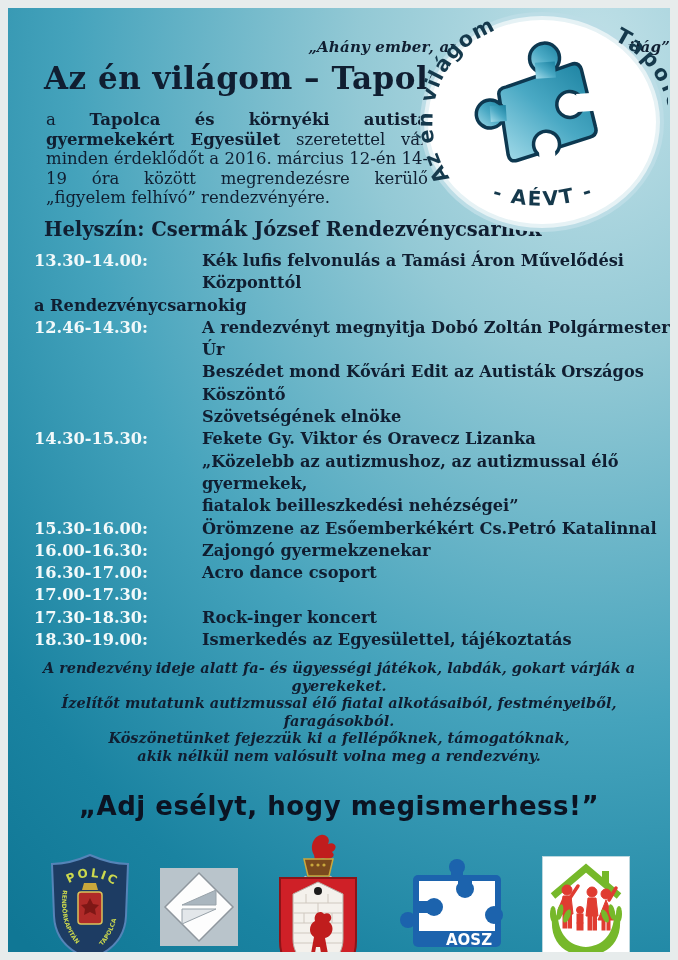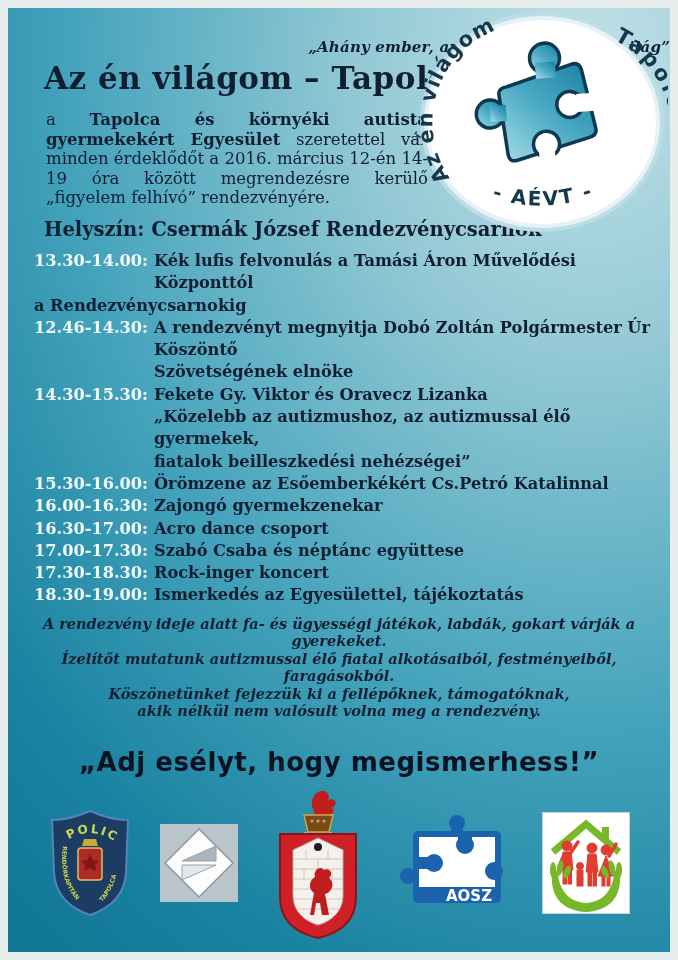--- a/index.html
+++ b/index.html
@@ -8,21 +8,21 @@
   .poster{position:relative;width:100%;height:100%;box-sizing:border-box;overflow:hidden;
     background:radial-gradient(ellipse 135% 120% at 88% 6%, #c2e1e8 0%, #93c9d5 26%, #45a3bc 58%, #1a83a1 84%, #107795 100%);
     padding:20px 0 0 0;}
   .ink{color:#101e31;}
   .quote{margin:10px 0 0 38px;font-size:15px;font-weight:bold;font-style:italic;letter-spacing:.2px;text-align:right;}
   .title{margin:4px 0 0 36px;font-size:31px;font-weight:bold;letter-spacing:.5px;}
   .intro{margin:14px 0 0 38px;width:382px;font-size:16.5px;line-height:19.6px;text-align:justify;}
   .intro b{font-weight:bold;}
   .venue{margin:10px 0 0 36px;font-size:19.5px;font-weight:bold;}
   .schedule{margin:9px 0 0 26px;font-size:16.2px;line-height:22.3px;font-weight:bold;}
-  .s-row{display:flex;}
+  .s-row{display:flex;gap:48px;}
   .s-time{flex:0 0 120px;color:#f2f9fa;}
   .s-text{flex:1;}
   .notes{margin-top:8px;text-align:center;font-size:14.5px;line-height:17.5px;font-weight:bold;font-style:italic;}
   .slogan{margin-top:27px;text-align:center;font-size:26px;font-weight:bold;letter-spacing:.5px;
     font-family:"DejaVu Sans","Liberation Sans",sans-serif;color:#0b1322;}
   .logos{margin-top:10px;height:152px;display:flex;align-items:center;justify-content:center;gap:28px;}
   .assoc-logo{position:absolute;top:0;right:2px;width:252px;height:232px;}
   svg{display:block;}
   .arc-text{font-family:"DejaVu Sans","Liberation Sans",sans-serif;font-weight:bold;fill:#15394c;}
 </style>
@@ -79,20 +79,21 @@
         </div>
       <div class="s-row left">
           <span class="s-text">a Rendezvénycsarnokig</span>
         </div>
       <div class="s-row">
           <span class="s-time">12.46-14.30:</span>
           <span class="s-text">A rendezvényt megnyitja Dobó Zoltán Polgármester Úr</span>
         </div>
       <div class="s-row">
           <span class="s-time"></span>
+          <span class="s-text">Beszédet mond Kővári Edit az Autisták Országos</span>
         </div>
       <div class="s-row">
           <span class="s-time"></span>
           <span class="s-text">Köszöntő</span>
         </div>
       <div class="s-row">
           <span class="s-time"></span>
           <span class="s-text">Szövetségének elnöke</span>
         </div>
       <div class="s-row">
@@ -117,21 +118,20 @@
       <div class="s-row">
           <span class="s-time">16.00-16.30:</span>
           <span class="s-text">Zajongó gyermekzenekar</span>
         </div>
       <div class="s-row">
           <span class="s-time">16.30-17.00:</span>
           <span class="s-text">Acro dance csoport</span>
         </div>
       <div class="s-row">
           <span class="s-time">17.00-17.30:</span>
-          <span class="s-text">Szabó Csaba és néptánc együttese</span>
         </div>
       <div class="s-row">
           <span class="s-time">17.30-18.30:</span>
           <span class="s-text">Rock-inger koncert</span>
         </div>
       <div class="s-row">
           <span class="s-time">18.30-19.00:</span>
           <span class="s-text">Ismerkedés az Egyesülettel, tájékoztatás</span>
         </div>
     </div>

